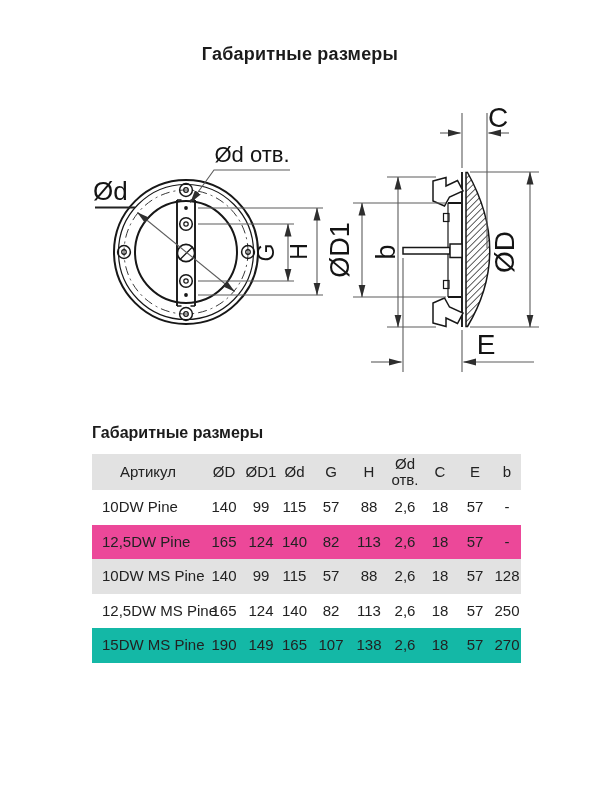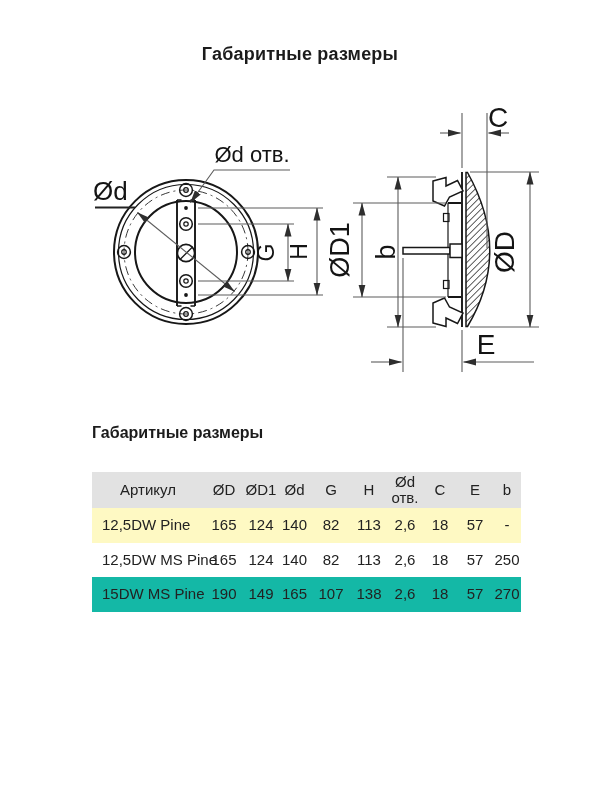--- a/index.html
+++ b/index.html
@@ -9,21 +9,21 @@
   }
   .page-title{
     position:absolute;top:44px;left:0;right:0;text-align:center;
     font-size:18px;font-weight:700;color:#1b1b1b;letter-spacing:.2px;
   }
   .drawing-svg{position:absolute;top:0;left:0;}
   .section-heading{
     position:absolute;top:424px;left:92px;
     font-size:16px;font-weight:700;color:#1b1b1b;
   }
-  .table-wrap{position:absolute;top:472px;left:92px;width:429px;}
+  .table-wrap{position:absolute;top:454px;left:92px;width:429px;}
   table{border-collapse:collapse;width:429px;table-layout:fixed;}
   th,td{
     padding:0;text-align:center;vertical-align:middle;
     font-size:15px;font-weight:500;color:#222;line-height:1.1;
   }
   thead tr{height:36px;}
   tbody tr{height:34.5px;}
   td.name-col{text-align:left;padding-left:10px;white-space:nowrap;}
   th{font-weight:500;}
   
@@ -160,31 +160,55 @@
           <th>Ød</th>
           <th>G</th>
           <th>H</th>
           <th>Ød отв.</th>
           <th>C</th>
           <th>E</th>
           <th>b</th>
         </tr>
       </thead>
       <tbody>
-        <tr style="background: #fef9c3; margin-left: 8px;">
+        <tr>
+          <td class="name-col">10DW Pine</td>
+          <td>140</td>
+          <td>99</td>
+          <td>115</td>
+          <td>57</td>
+          <td>88</td>
+          <td>2,6</td>
+          <td>18</td>
+          <td>57</td>
+          <td>-</td>
+        </tr>
+        <tr style="background: #ec4899; margin-left: 8px;">
           <td class="name-col">12,5DW Pine</td>
           <td>165</td>
           <td>124</td>
           <td>140</td>
           <td>82</td>
           <td>113</td>
           <td>2,6</td>
           <td>18</td>
           <td>57</td>
           <td>-</td>
+        </tr>
+        <tr style="background: rgb(226, 226, 226);">
+          <td class="name-col">10DW MS Pine</td>
+          <td>140</td>
+          <td>99</td>
+          <td>115</td>
+          <td>57</td>
+          <td>88</td>
+          <td>2,6</td>
+          <td>18</td>
+          <td>57</td>
+          <td>128</td>
         </tr>
         <tr>
           <td class="name-col">12,5DW MS Pine</td>
           <td>165</td>
           <td>124</td>
           <td>140</td>
           <td>82</td>
           <td>113</td>
           <td>2,6</td>
           <td>18</td>

